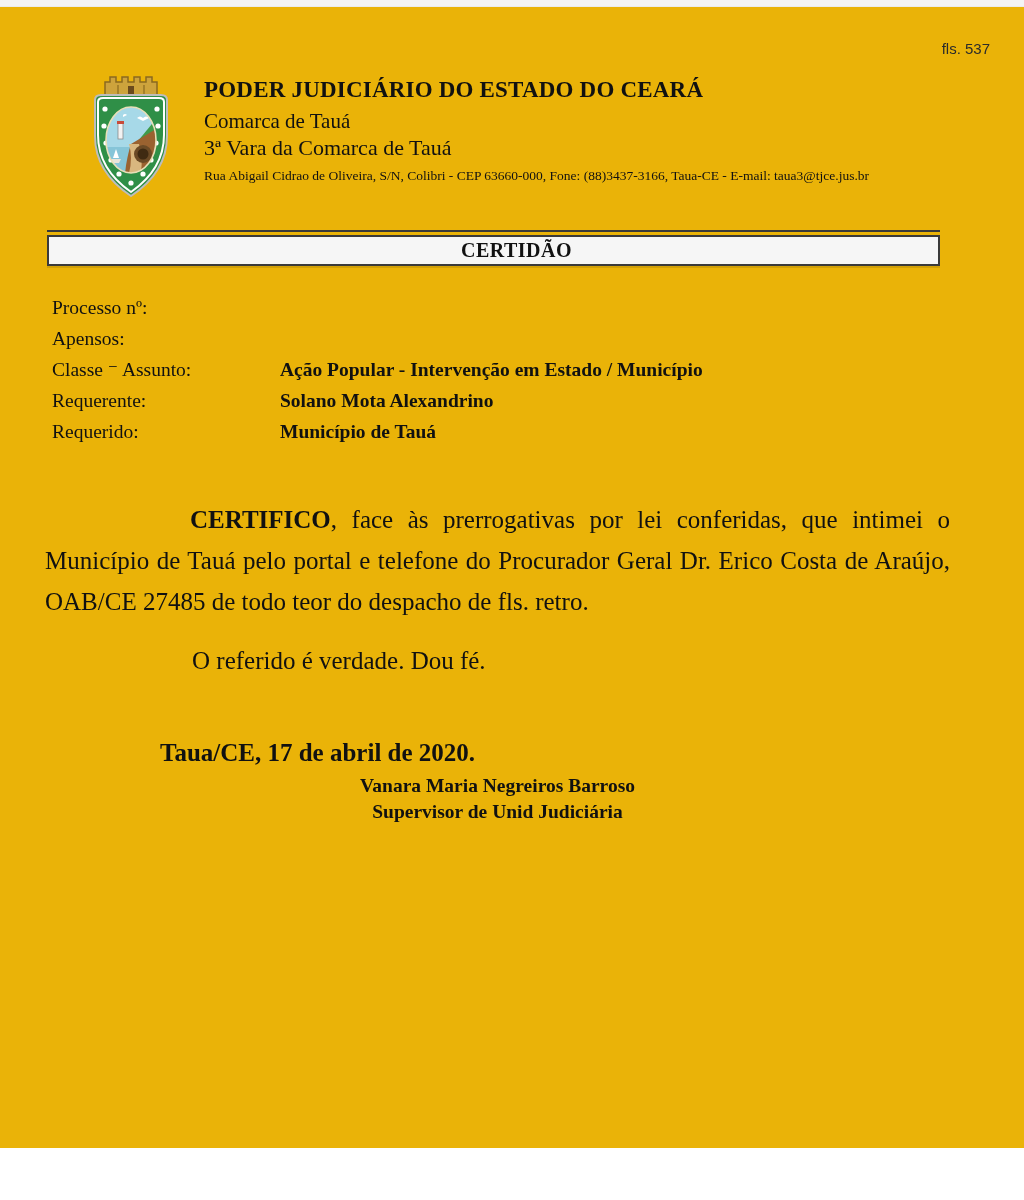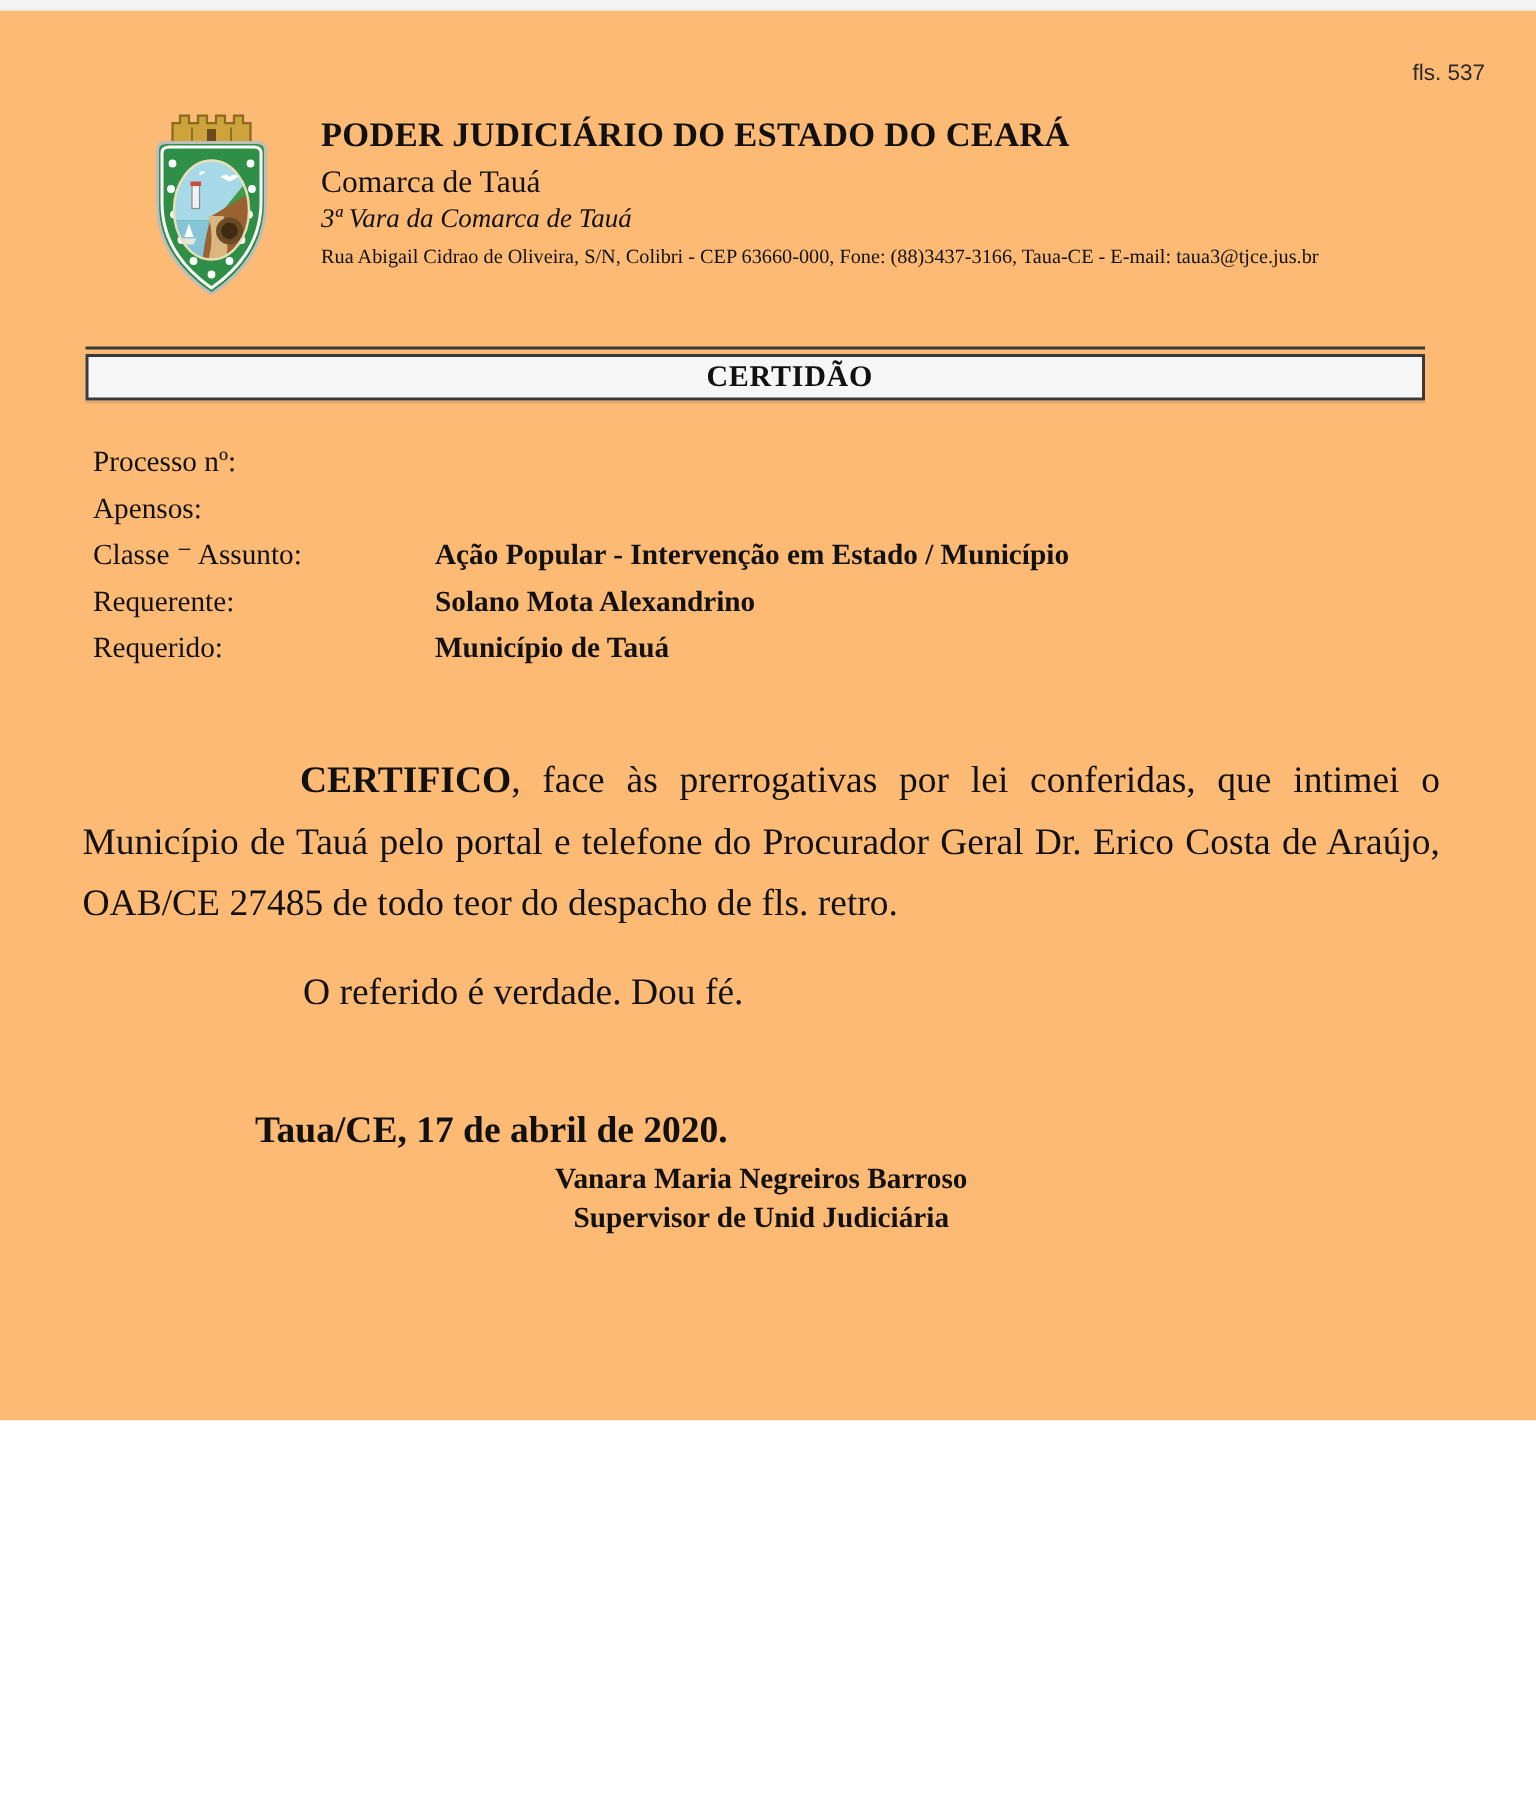--- a/index.html
+++ b/index.html
@@ -1,46 +1,46 @@
 <!DOCTYPE html>
 <html lang="pt-BR"><head>
 <meta charset="utf-8">
 <title>Certidão</title>
 <style>
   * { margin: 0; padding: 0; box-sizing: border-box; }
   html, body { background: #ffffff; }
   .page {
     position: relative;
     width: 1024px;
-    height: 947px;
-    background: #fdba74;
+    height: 1148px;
+    background: #eab308;
     font-family: "Liberation Serif", "DejaVu Serif", serif;
     color: #111;
     overflow: hidden;
     margin: 0 auto;
   }
   .top-strip {
     position: absolute; top: 0; left: 0; right: 0;
     height: 7px; background: #f4f4f4; border-bottom: 1px solid #ececec;
   }
   .folio {
     position: absolute; top: 40px; right: 34px;
     font-family: "Liberation Sans", "DejaVu Sans", sans-serif;
     font-size: 15px; color: #2b2b2b;
   }
   .content {
-    position: absolute; left: 55px; top: 72px; width: 905px;
+    position: absolute; left: 45px; top: 72px; width: 905px;
   }
   
   .doc-header { display: flex; align-items: flex-start; margin-left: 40px; }
   .logo-box { width: 92px; flex: 0 0 92px; margin-top: 2px; }
   .header-text { margin-left: 27px; padding-top: 4px; }
   .court-title { font-size: 23px; font-weight: bold; line-height: 1.2; margin-bottom: 4px; letter-spacing: 0.2px; }
   .comarca { font-size: 21px; line-height: 1.25; }
-  .vara { font-size: 18px; line-height: 1.25; margin-bottom: 5px; font-style: italic; }
+  .vara { font-size: 22px; line-height: 1.25; margin-bottom: 5px; }
   .address { font-size: 13.5px; line-height: 1.45; max-width: 700px; }
   
   .title-wrap { margin-top: 26px; margin-left: 2px; width: 893px; border-top: 2px solid #3a3a3a; padding-top: 3px; }
   .title-bar {
     border: 2px solid #3a3a3a; background: #f6f6f6;
     height: 31px; display: flex; align-items: center; justify-content: center;
     box-shadow: 0 2px 0 rgba(0,0,0,0.10);
     padding-left: 46px;
   }
   .title-bar span { font-size: 20px; font-weight: bold; letter-spacing: 0.5px; }

